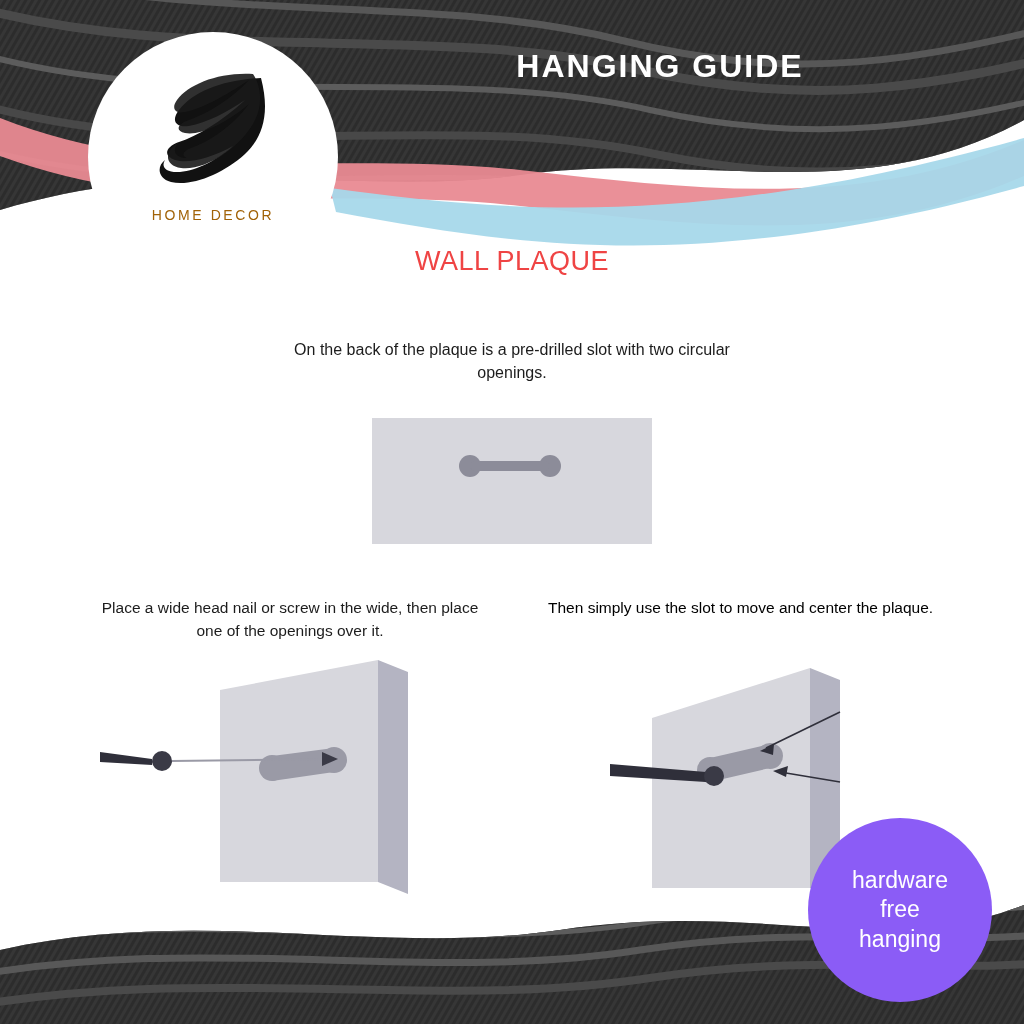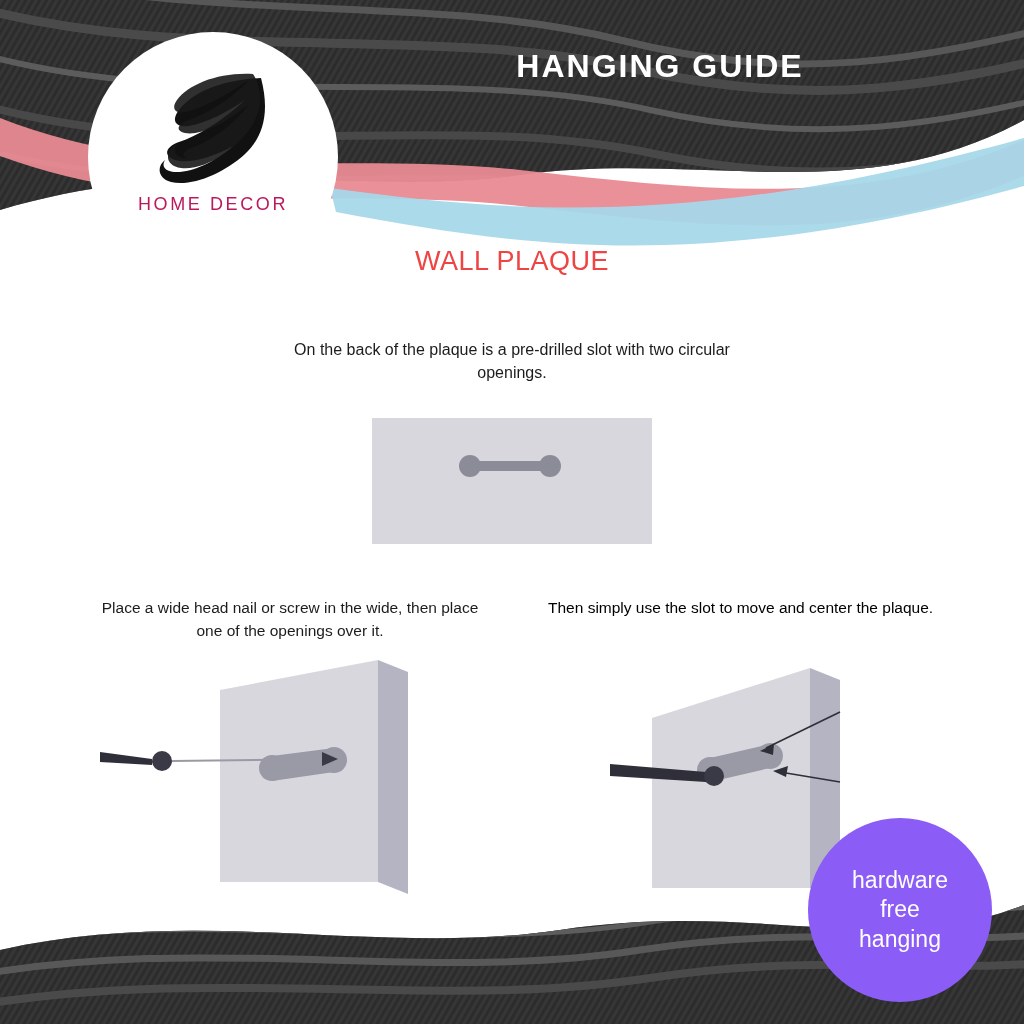--- a/index.html
+++ b/index.html
@@ -61,24 +61,24 @@
     height: 120px;
   }
   .logo-name {
     margin-top: 4px;
     font-size: 27px;
     letter-spacing: 3px;
     color: #111111;
     font-family: "Liberation Sans", sans-serif;
   }
   .logo-sub {
-    margin-top: 6px;
-    font-size: 18px;
+    margin-top: 19px;
+    font-size: 14px;
     letter-spacing: 2.6px;
-    color: #be185d;
+    color: #a16207;
     font-family: "Liberation Sans", sans-serif;
   }
 
   
   .subtitle {
     position: absolute;
     left: 312px;
     top: 246px;
     width: 400px;
     text-align: center;

